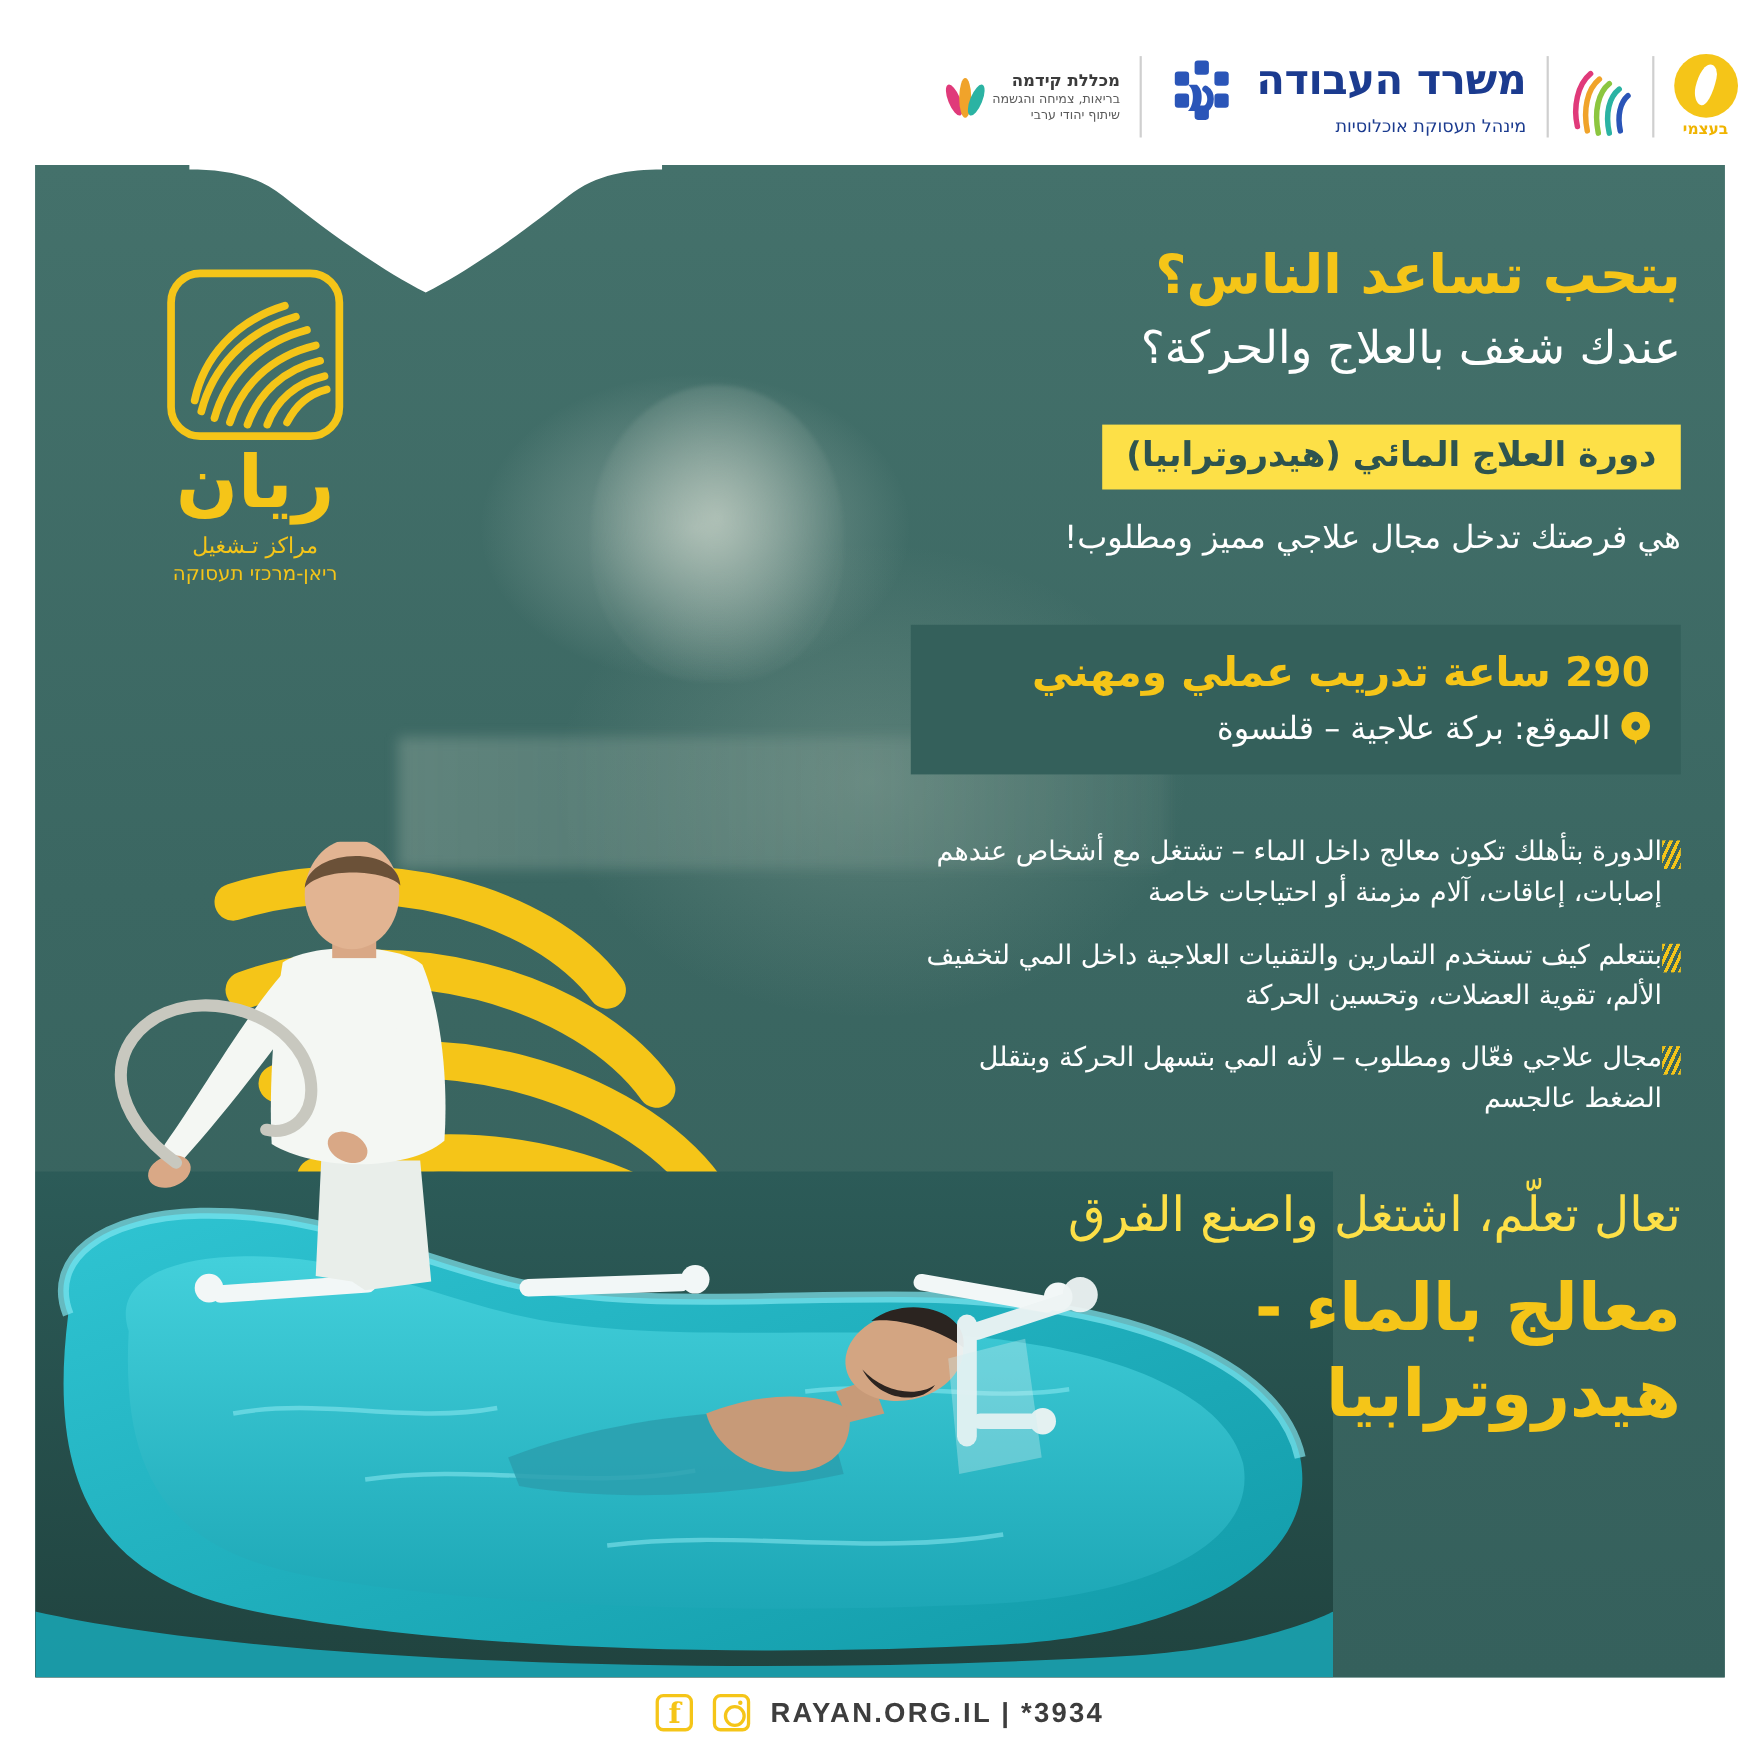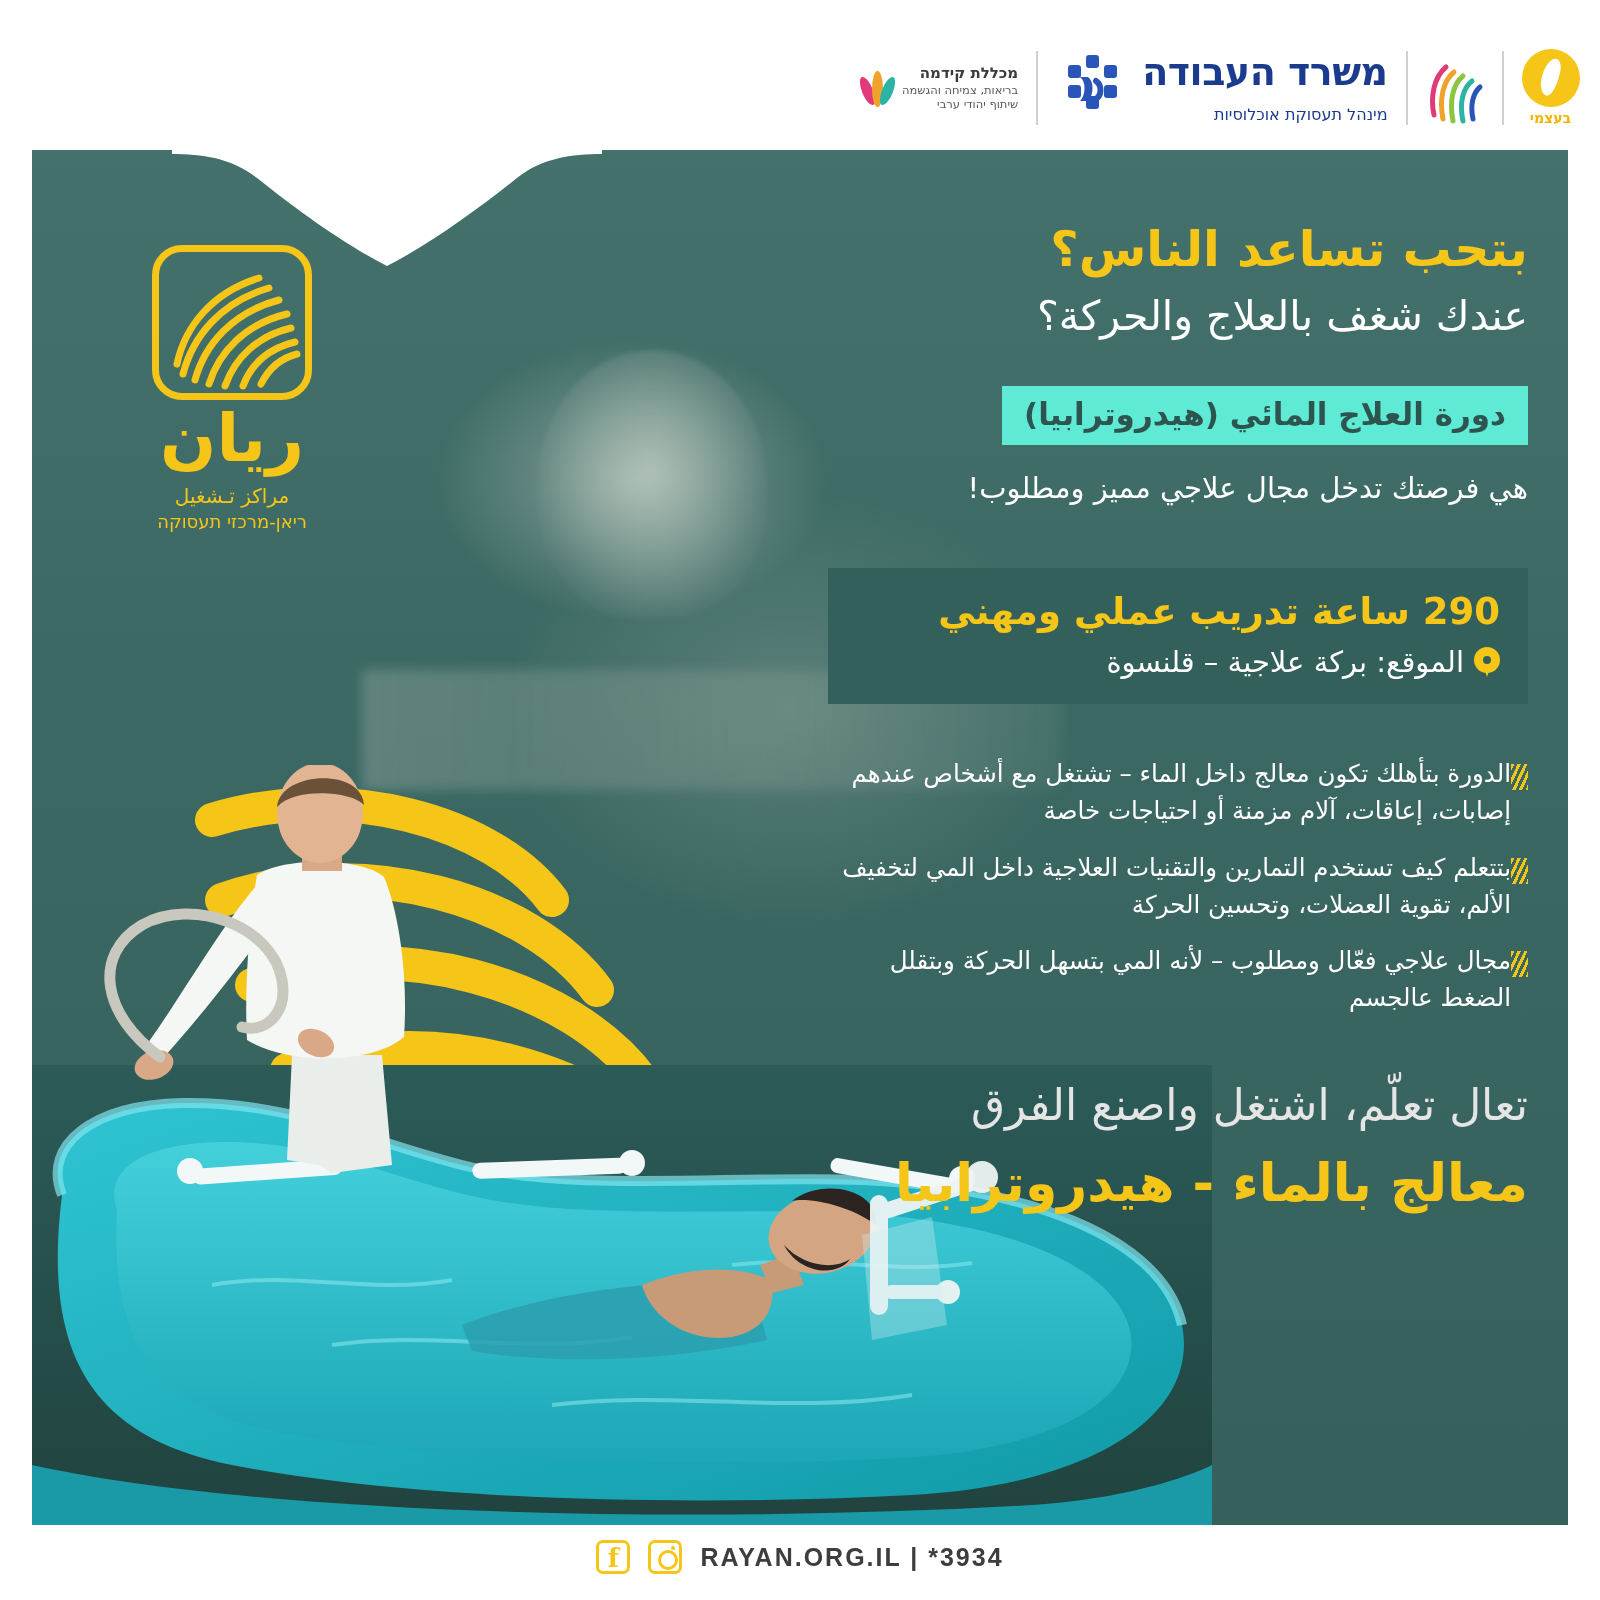--- a/index.html
+++ b/index.html
@@ -134,21 +134,21 @@
     margin-bottom: 14px;
   }
   .head-white {
     color: #ffffff;
     font-size: 41px;
     line-height: 1.2;
     margin-bottom: 44px;
   }
   .badge {
     display: inline-block;
-    background: #5eead4;
+    background: #fde047;
     color: #2e544f;
     font-size: 31px;
     font-weight: bold;
     padding: 11px 22px 14px 22px;
     line-height: 1.1;
     margin-bottom: 24px;
   }
   .sub-white {
     color: #ffffff;
     font-size: 29px;
@@ -202,28 +202,28 @@
     flex: 0 0 auto; width: 17px; height: 26px; margin-top: 8px;
     background: repeating-linear-gradient(115deg, #f5c518 0 3px, transparent 3px 6px);
   }
   .bullet .txt {
     color: #ffffff;
     font-size: 24.5px;
     line-height: 1.5;
   }
 
   .cta {
-    color: #e5e5e5;
+    color: #fde047;
     font-size: 44px;
     line-height: 1.25;
     margin-bottom: 18px;
   }
   .cta-yellow {
     color: #f5c518;
-    font-size: 52px;
+    font-size: 60px;
     font-weight: bold;
     line-height: 1.3;
   }
 
   
   .rayan {
     position: absolute; left: 80px; top: 95px; width: 240px; text-align: center;
   }
   .rayan-box {
     width: 160px; height: 155px; margin: 0 auto;

